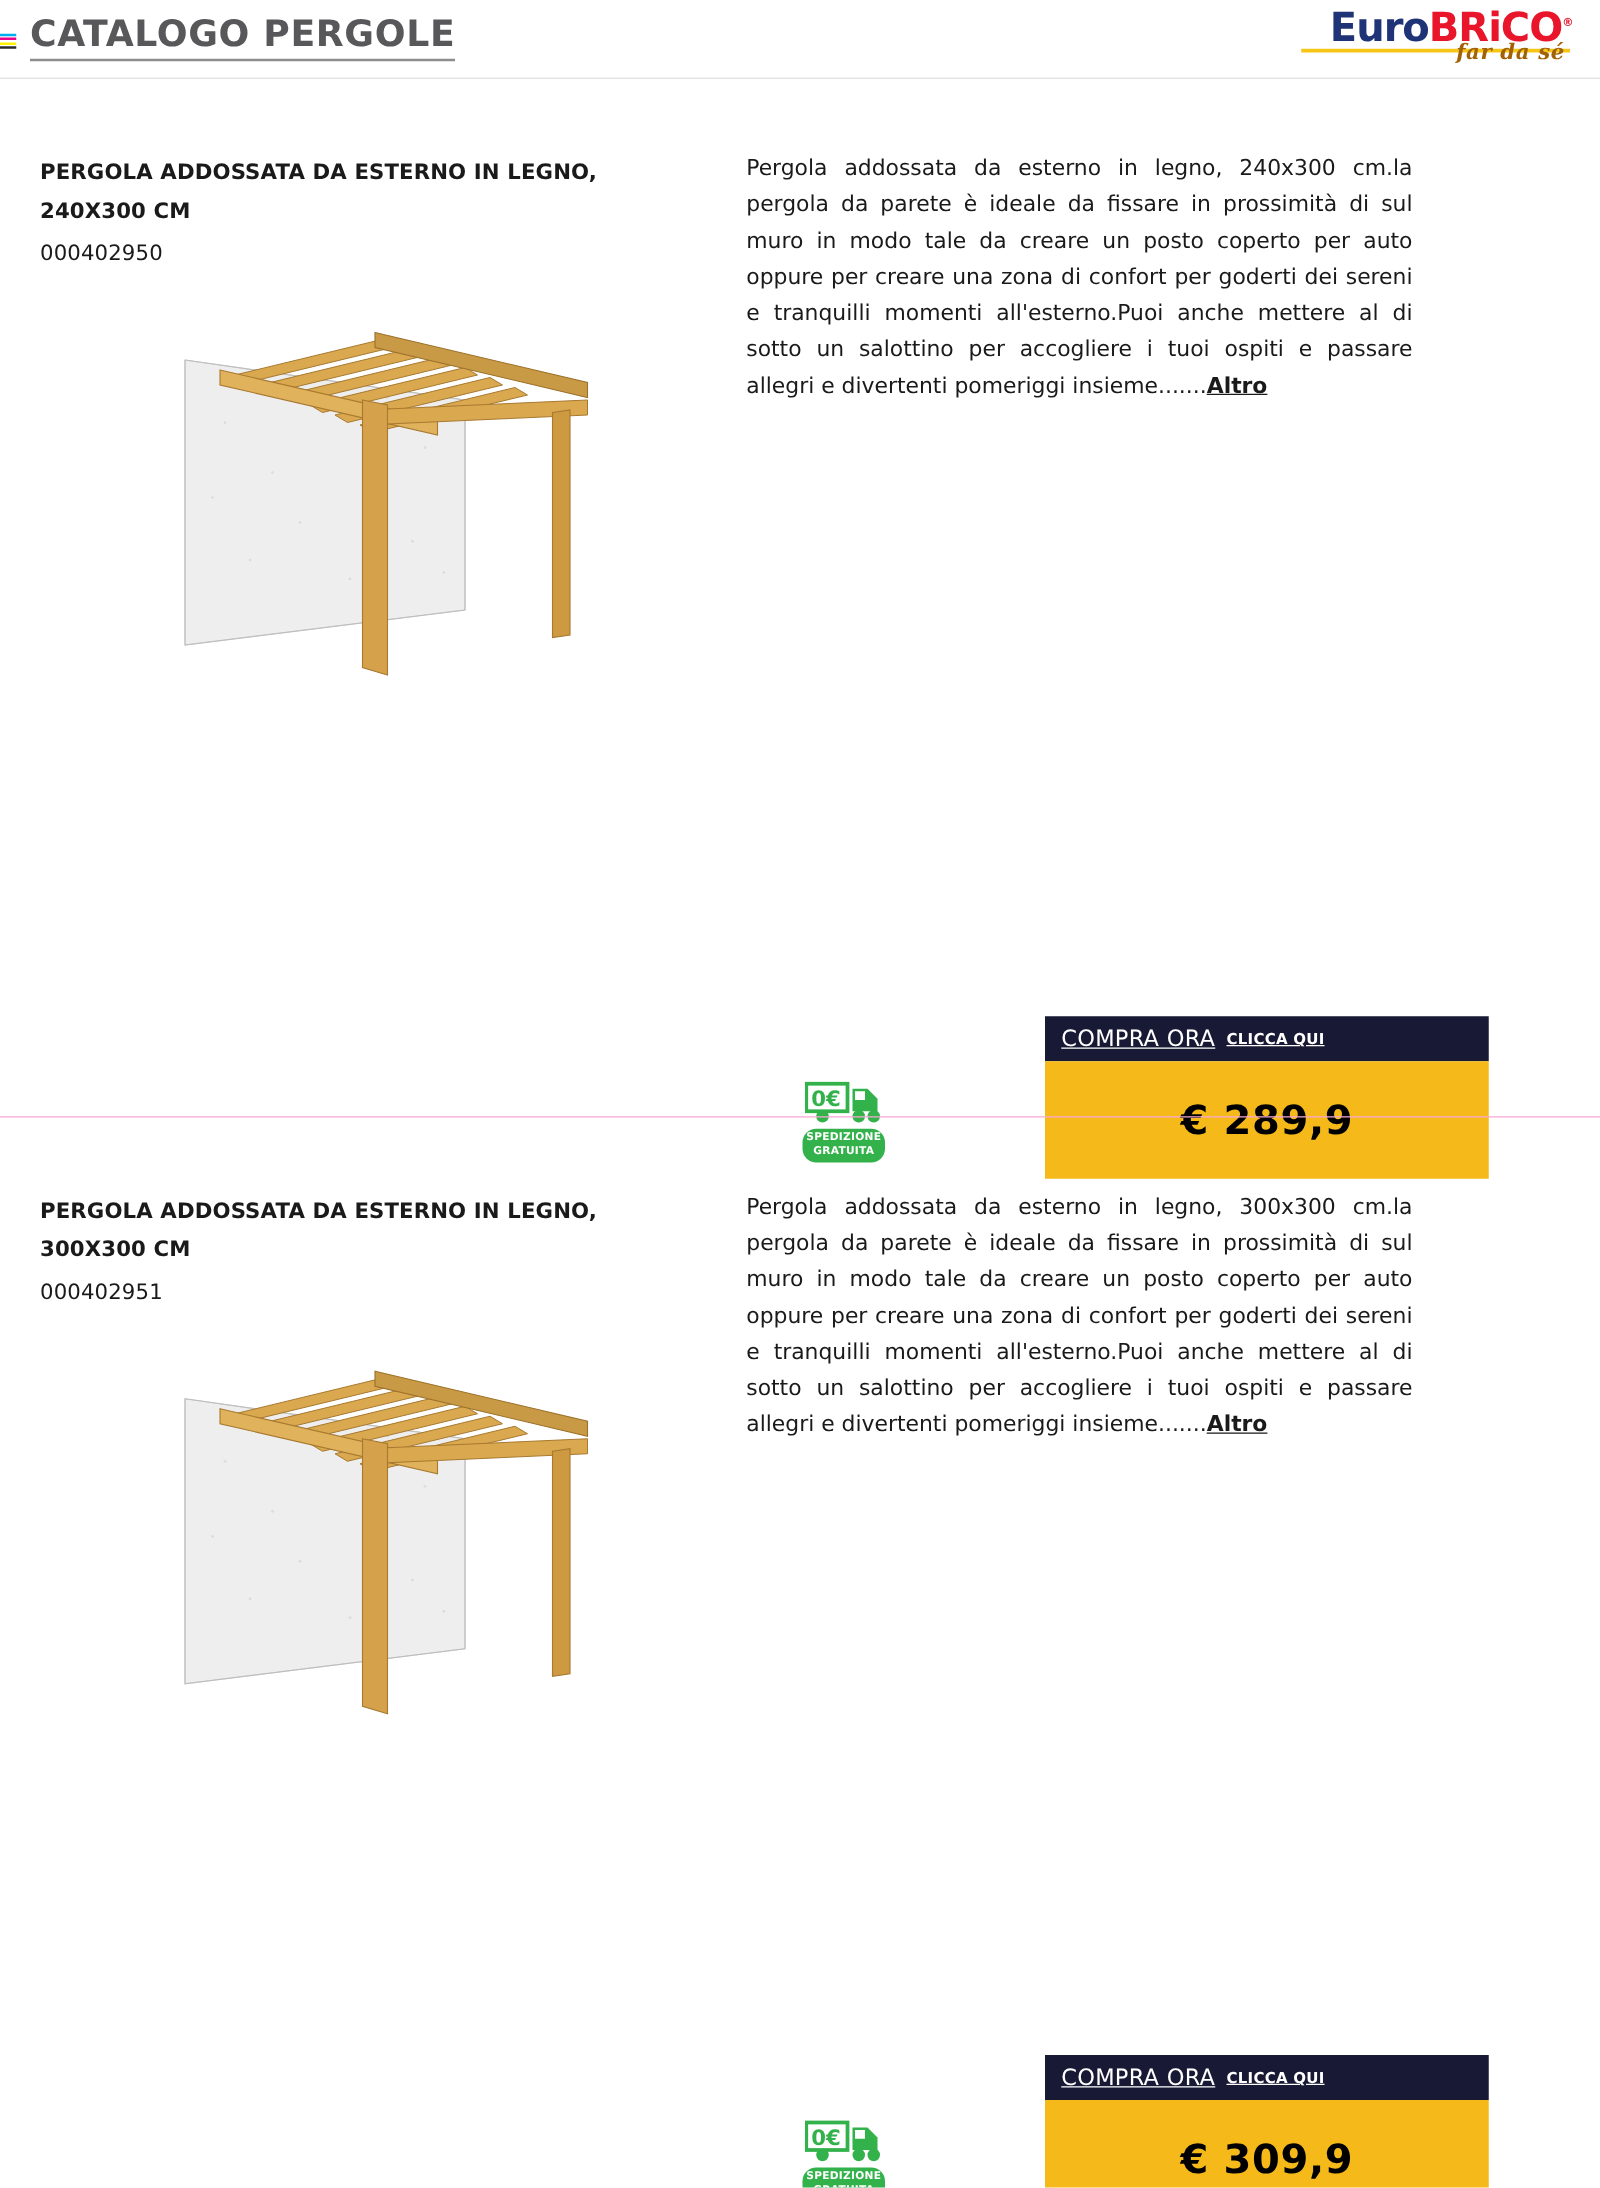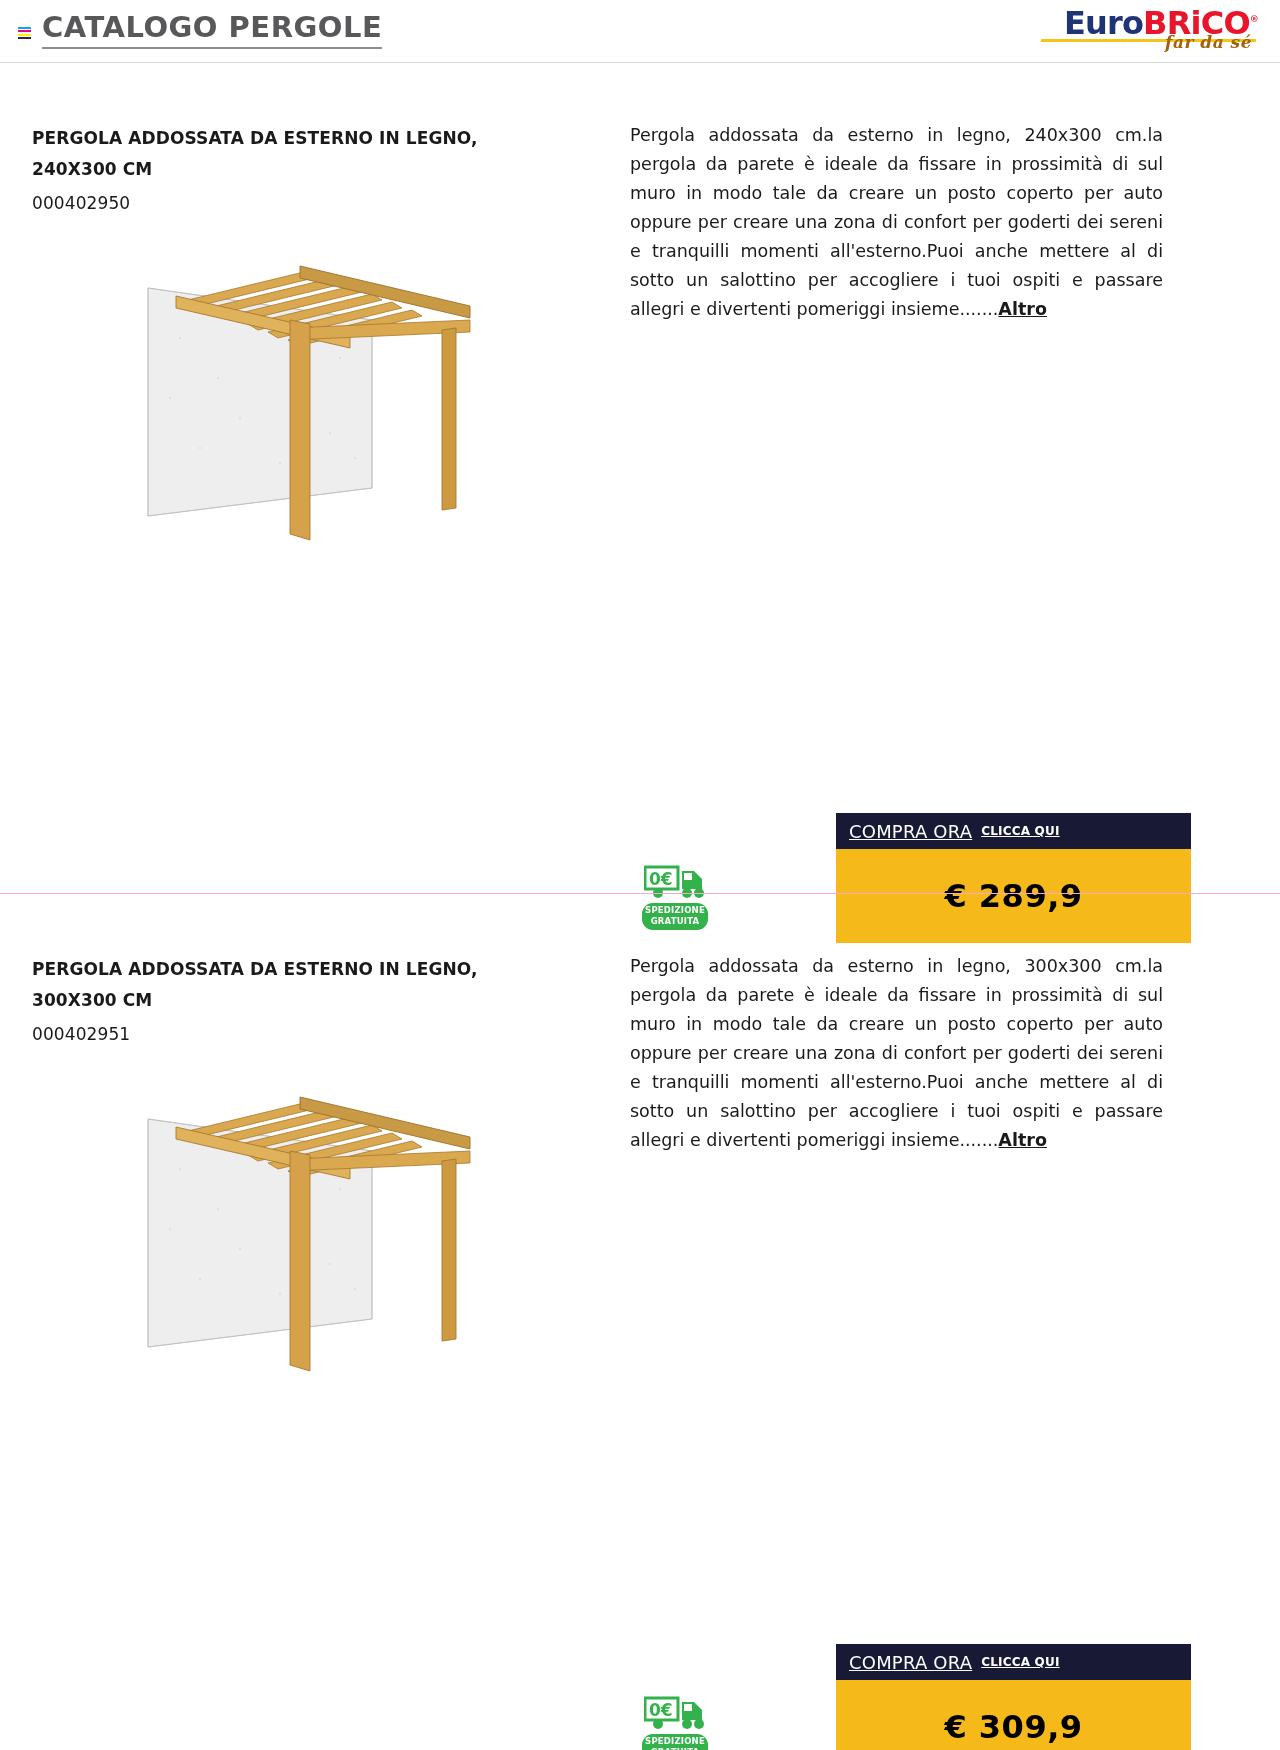--- a/index.html
+++ b/index.html
@@ -24,21 +24,20 @@
     position: relative;
     height: 62px;
     display: flex;
     align-items: center;
     background: #ffffff;
   }
 
   .header-left {
     display: flex;
     align-items: center;
-    padding-left: 18px;
   }
 
   .cmyk-icon {
     width: 13px;
     height: 13px;
     margin-right: 11px;
     margin-top: 4px;
     display: flex;
     flex-direction: column;
     justify-content: space-between;
@@ -154,21 +153,20 @@
     width: 360px;
     height: 300px;
   }
   .prod-image-wrap svg { display: block; }
 
   .prod-right {
     position: absolute;
     left: 597px;
     top: 58px;
     width: 533px;
-    margin-left: 33px;
   }
   .prod-desc {
     font-size: 17.5px;
     line-height: 29px;
     color: #1a1a1a;
     text-align: justify;
     text-justify: inter-word;
   }
   .prod-desc .more {
     font-weight: 700;

